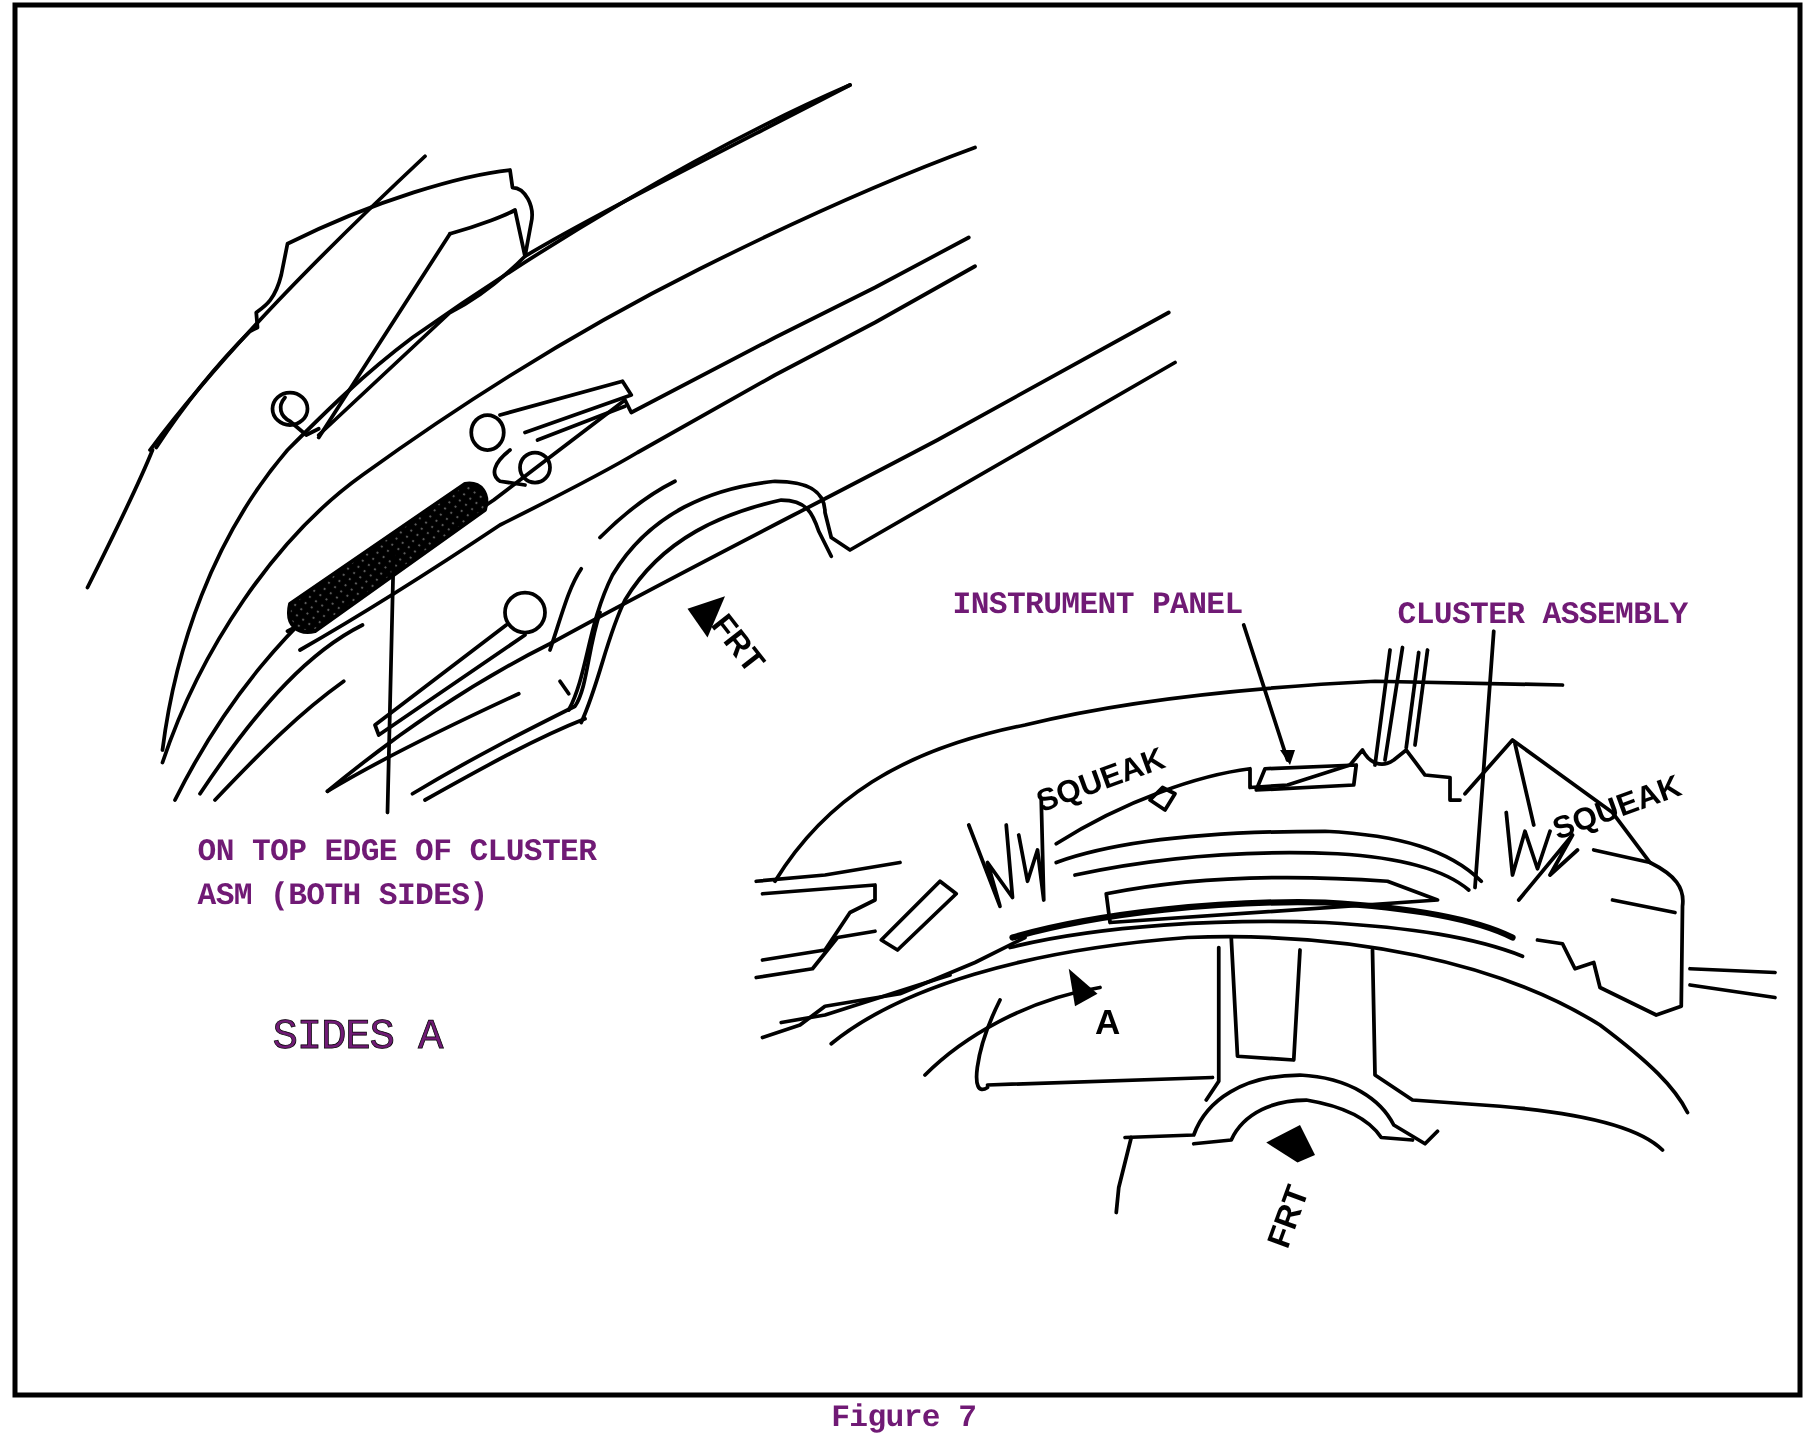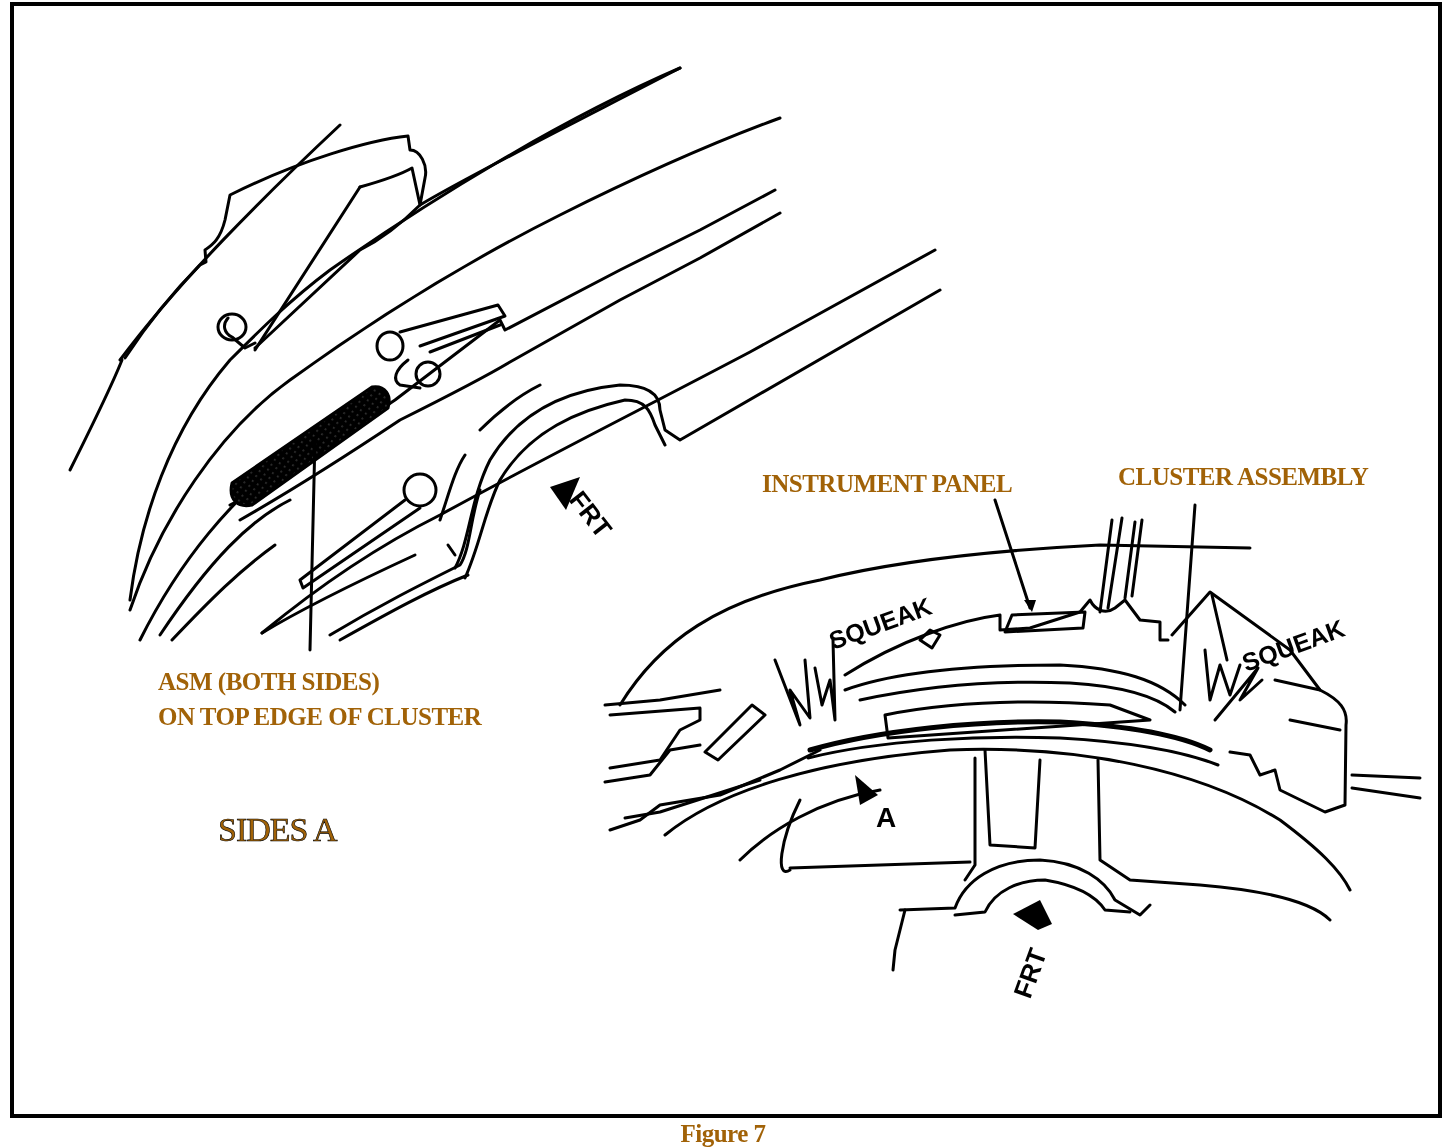--- a/index.html
+++ b/index.html
@@ -1,24 +1,24 @@
 <!DOCTYPE html>
 <html><head>
 <meta charset="utf-8">
 <style>
   html, body { margin:0; padding:0; background:#ffffff; }
   body { width:1456px; height:1148px; position:relative; overflow:hidden; font-family:"Liberation Sans", sans-serif; }
   #frame { position:absolute; left:10px; top:2px; width:1424px; height:1108px; border:4px solid #000; box-sizing:content-box; }
   svg#drawing { position:absolute; left:0; top:0; }
-  .lbl { position:absolute; font-family:Liberation Serif, serif; font-weight:bold; color:#a16207; letter-spacing:-0.5px; white-space:nowrap; }
+  .lbl { position:absolute; font-family:Liberation Mono, monospace; font-weight:bold; color:#701a75; letter-spacing:-0.5px; white-space:nowrap; }
   .callout { font-size:25px; line-height:35px; }
   #felt-tape-label { left:158px; top:664px; }
   #view-a-label { left:218px; top:811px; font-size:34px; font-weight:normal; letter-spacing:-1px; -webkit-text-stroke:0.6px #000; }
   #instrument-panel-label { left:762px; top:466px; }
-  #cluster-assembly-label { left:1118px; top:459px; }
+  #cluster-assembly-label { left:1118px; top:474px; }
   #caption { left:0; width:1456px; text-align:center; top:1120px; font-size:25px; padding-left:0; }
   #caption span { display:inline-block; margin-left:-10px; }
 </style>
 </head>
 <body>
 
 <div id="frame"></div>
 
 <svg id="drawing" width="1456" height="1148" viewBox="0 0 1456 1148" fill="none" stroke="#000" stroke-linecap="round" stroke-linejoin="round">
   <defs>
@@ -146,19 +146,19 @@
     <text x="0" y="0" transform="translate(1246,672) rotate(-20)" font-family="Liberation Sans, sans-serif" font-size="25" font-weight="bold" fill="#000" stroke="none">SQUEAK</text>
 
     <g>
       <polygon points="1013,914 1040,900 1052,924 1038,930" fill="#000" stroke="none"></polygon>
       <text x="0" y="0" transform="translate(1030,1000) rotate(-70)" font-family="Liberation Sans, sans-serif" font-size="26" font-weight="bold" fill="#000" stroke="none">FRT</text>
     </g>
   </g>
 </svg>
 
 <div class="lbl callout" id="felt-tape-label">
+  <div>ON TOP EDGE OF CLUSTER</div>
   <div>ASM (BOTH SIDES)</div>
-  <div>ON TOP EDGE OF CLUSTER</div>
 </div>
 <div class="lbl" id="view-a-label">SIDES A</div>
 <div class="lbl callout" id="instrument-panel-label">INSTRUMENT PANEL</div>
 <div class="lbl callout" id="cluster-assembly-label">CLUSTER ASSEMBLY</div>
 <div class="lbl" id="caption"><span>Figure 7</span></div>
 
 </body></html>

